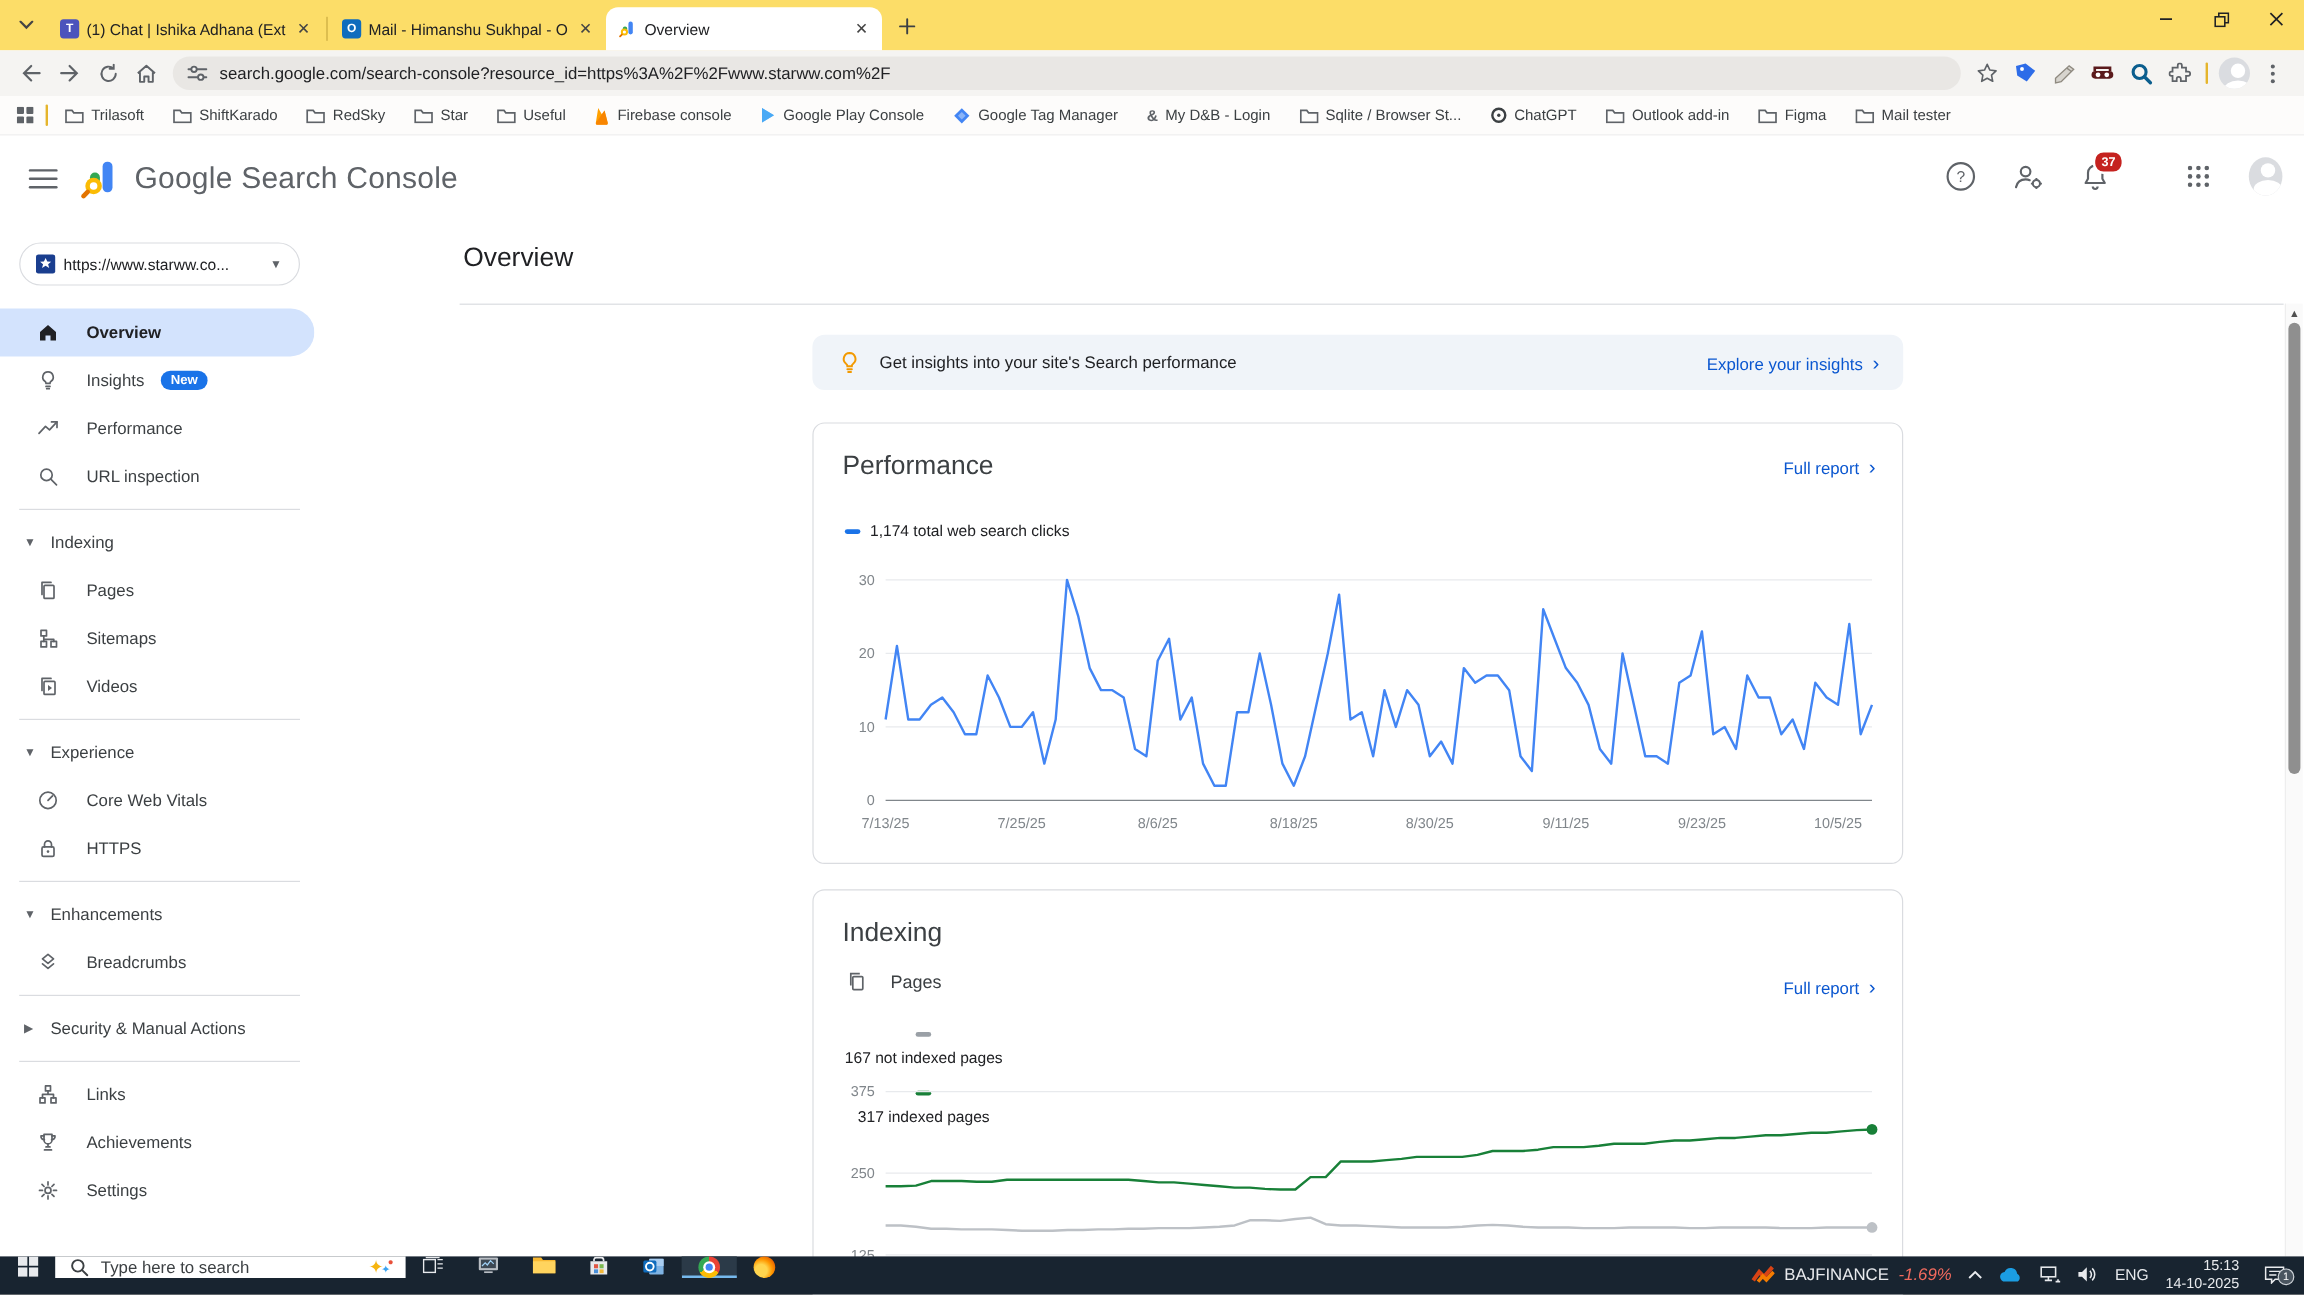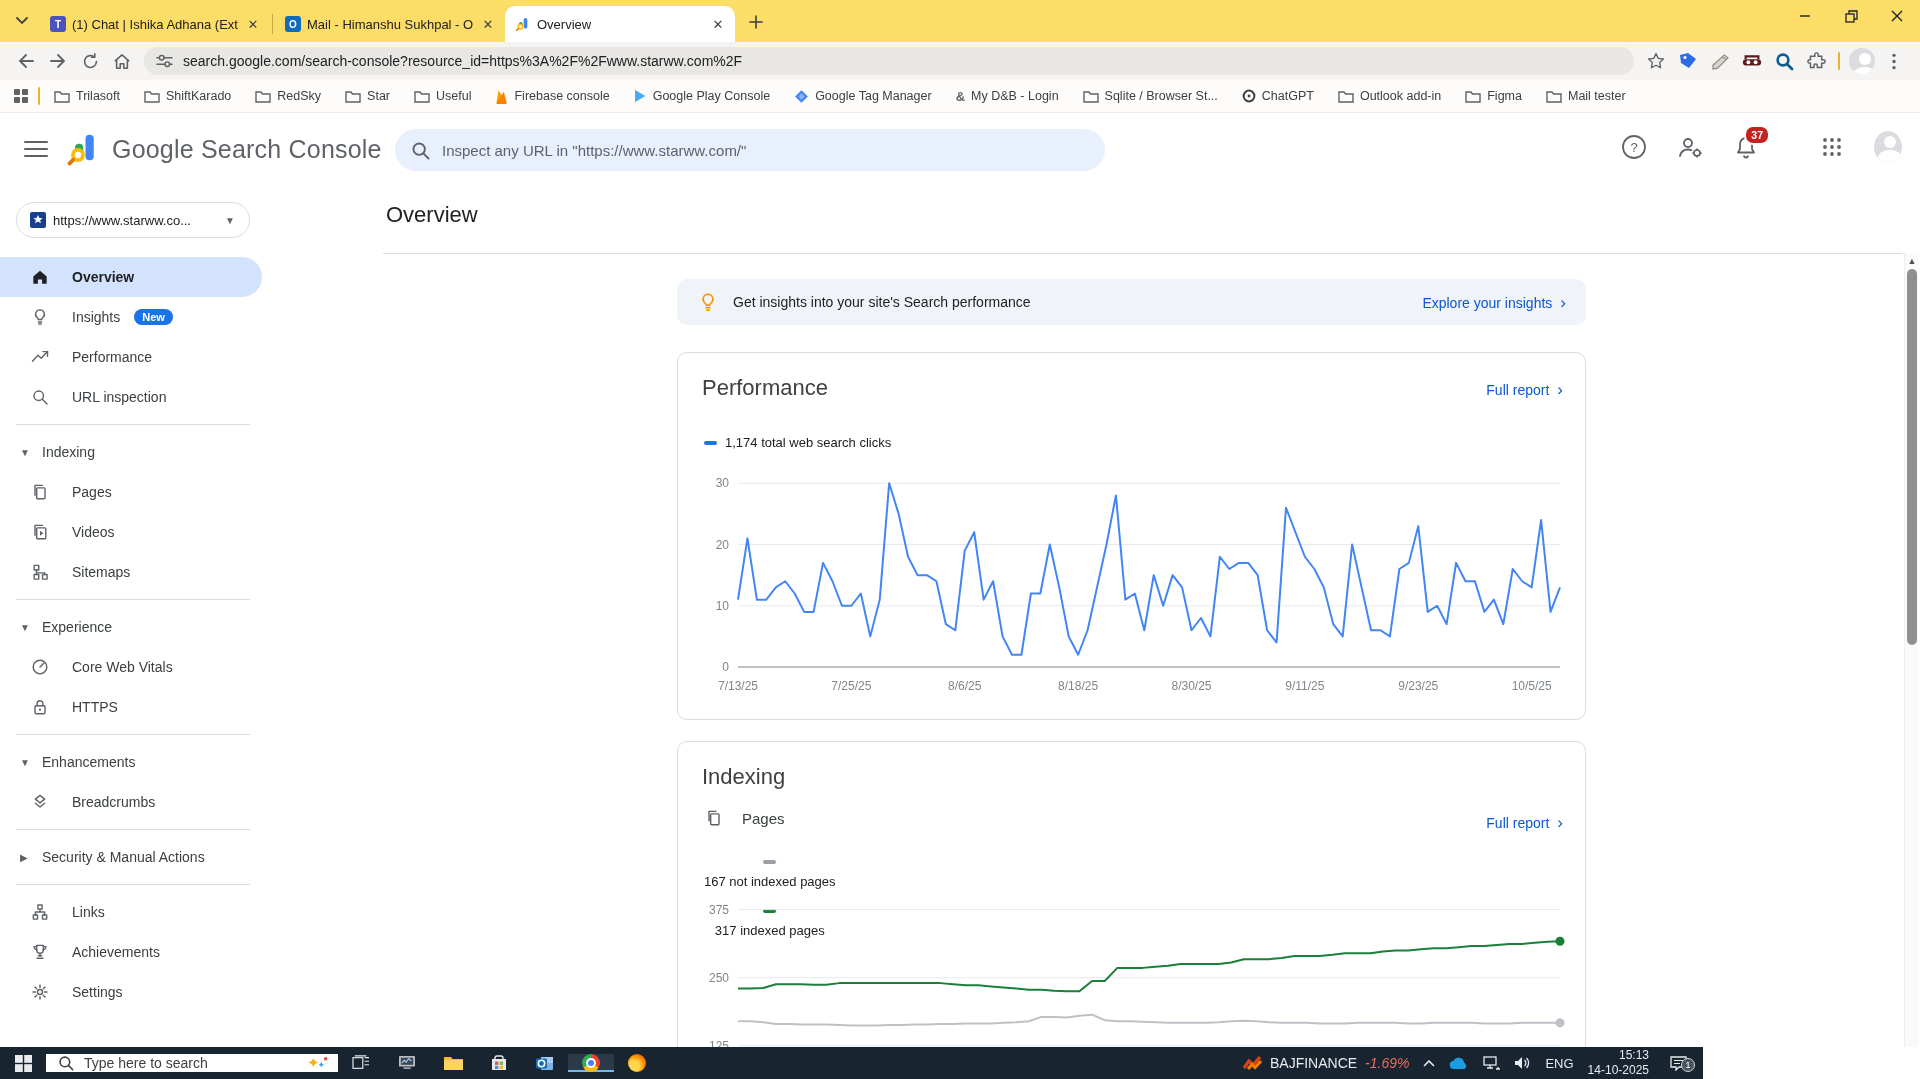--- a/index.html
+++ b/index.html
@@ -84,21 +84,21 @@
   #index-chart{top:142px;height:185px;}
   .pages-row{position:absolute;left:26px;top:66px;display:flex;align-items:center;gap:18px;font-size:15px;color:#3c4043;}
   .index-legend{position:absolute;left:26px;top:118px;display:flex;align-items:center;gap:10px;font-size:13px;color:#202124;flex-direction:column;}
   .index-legend .gap{width:28px;}
 
   .page-scrollbar{position:absolute;left:1904px;top:253px;width:15px;height:794px;background:#fafafa;border-left:1px solid #eee;}
   .sb-arrow{position:absolute;left:2px;top:3px;width:10px;height:10px;color:#505050;font-size:9px;text-align:center;}
   .sb-thumb{position:absolute;left:2px;top:16px;width:10px;height:376px;background:#8f8f8f;border-radius:6px;}
 
   
-  .taskbar{position:absolute;left:0;top:1047px;width:1703px;height:32px;background:#182430;display:flex;align-items:center;z-index:50;color:#e8eaed;}
+  .taskbar{position:absolute;left:0;top:1047px;width:1920px;height:32px;background:#182430;display:flex;align-items:flex-start;z-index:50;color:#e8eaed;}
   .tk-btn{width:46px;display:flex;align-items:center;justify-content:center;flex:none;}
   .tk-btn.active-app{background:#2b3a48;box-shadow:inset 0 -2px 0 #76b9ed;}
   .tk-search{width:292px;background:#fff;display:flex;align-items:center;gap:10px;padding:0 12px;color:#3c4043;flex:none;}
   .tk-search .ph{font-size:14px;color:#3c4043;flex:1;}
   .sparkles{font-size:15px;color:#f6b40e;letter-spacing:-2px;}
   .sparkles .sm{font-size:9px;color:#3aa3f0;}
   .sparkles .dot{color:#e8503a;font-size:8px;vertical-align:top;}
   .tray{margin-left:auto;display:flex;align-items:center;gap:14px;padding-right:10px;}
   .ticker{display:flex;align-items:center;gap:8px;font-size:14px;}
   .ticker .chg{color:#f06a5e;font-style:italic;}
@@ -383,27 +383,20 @@
     <div class="gsc-logo">
       <svg width="36" height="36" viewBox="0 0 24 24">
         <rect x="13" y="2.5" width="5.5" height="17" rx="2.7" fill="#4285f4"></rect>
         <rect x="6" y="8.5" width="5.5" height="11" rx="2.7" fill="#34a853"></rect>
         <circle cx="8" cy="16" r="4.6" fill="#fbbc05"></circle>
           <circle cx="8" cy="16" r="2.1" fill="#fff"></circle>
         <line x1="4.7" y1="19.3" x2="2.4" y2="21.6" stroke="#e37400" stroke-width="2.6" stroke-linecap="round"></line>
       </svg>
       <span class="gsc-name">Google Search Console</span>
     </div>
-    <div class="gsc-search">
-      <svg width="19" height="19" viewBox="0 0 20 20">
-          <circle cx="8.6" cy="8.6" r="6" fill="none" stroke="#5f6368" stroke-width="2"></circle>
-          <line x1="13" y1="13" x2="18.4" y2="18.4" stroke="#5f6368" stroke-width="2" stroke-linecap="round"></line>
-        </svg>
-      <span class="ph">Inspect any URL in "https://www.starww.com/"</span>
-    </div>
     <div class="hdr-icons">
       <div class="hic">
           <svg width="26" height="26" viewBox="0 0 26 26">
             <circle cx="13" cy="13" r="11" fill="none" stroke="#5f6368" stroke-width="1.8"></circle>
             <text x="13" y="18" text-anchor="middle" font-size="13" fill="#5f6368" font-family="Liberation Sans,sans-serif">?</text>
           </svg>
         </div>
       <div class="hic">
           <svg width="27" height="25" viewBox="0 0 27 25">
             <circle cx="11" cy="8" r="4" fill="none" stroke="#5f6368" stroke-width="1.8"></circle>
@@ -497,37 +490,37 @@
             <svg width="20" height="20" viewBox="0 0 24 24">
               <rect x="8" y="7" width="10" height="13" rx="1"></rect>
               <path d="M6 16V4h9"></path>
             </svg>
           </span>
         <span class="nlabel">Pages</span>
       </div>
       <div class="nav-item">
         <span class="nicon">
             <svg width="20" height="20" viewBox="0 0 24 24">
-              <rect x="8" y="7" width="11" height="13" rx="1"></rect>
-              <path d="M6 16V4h9"></path>
-              <path d="M12 10.5l4 3-4 3z" fill="#5f6368" stroke="none"></path>
-            </svg>
-          </span>
-        <span class="nlabel">Videos</span>
-      </div>
-      <div class="nav-item">
-        <span class="nicon">
-            <svg width="20" height="20" viewBox="0 0 24 24">
               <rect x="5" y="4" width="5.5" height="5.5"></rect>
               <rect x="5" y="15" width="5.5" height="5.5"></rect>
               <rect x="15" y="15" width="5.5" height="5.5"></rect>
               <path d="M7.8 9.5v5.5M7.8 13h10v2"></path>
             </svg>
           </span>
         <span class="nlabel">Sitemaps</span>
+      </div>
+      <div class="nav-item">
+        <span class="nicon">
+            <svg width="20" height="20" viewBox="0 0 24 24">
+              <rect x="8" y="7" width="11" height="13" rx="1"></rect>
+              <path d="M6 16V4h9"></path>
+              <path d="M12 10.5l4 3-4 3z" fill="#5f6368" stroke="none"></path>
+            </svg>
+          </span>
+        <span class="nlabel">Videos</span>
       </div>
       <div class="nav-div"></div>
       <div class="nav-section">
         <span class="caret">▼</span>
         <span class="nlabel">Experience</span>
       </div>
       <div class="nav-item">
         <span class="nicon">
             <svg width="20" height="20" viewBox="0 0 24 24">
               <circle cx="12" cy="12" r="8.2"></circle>

